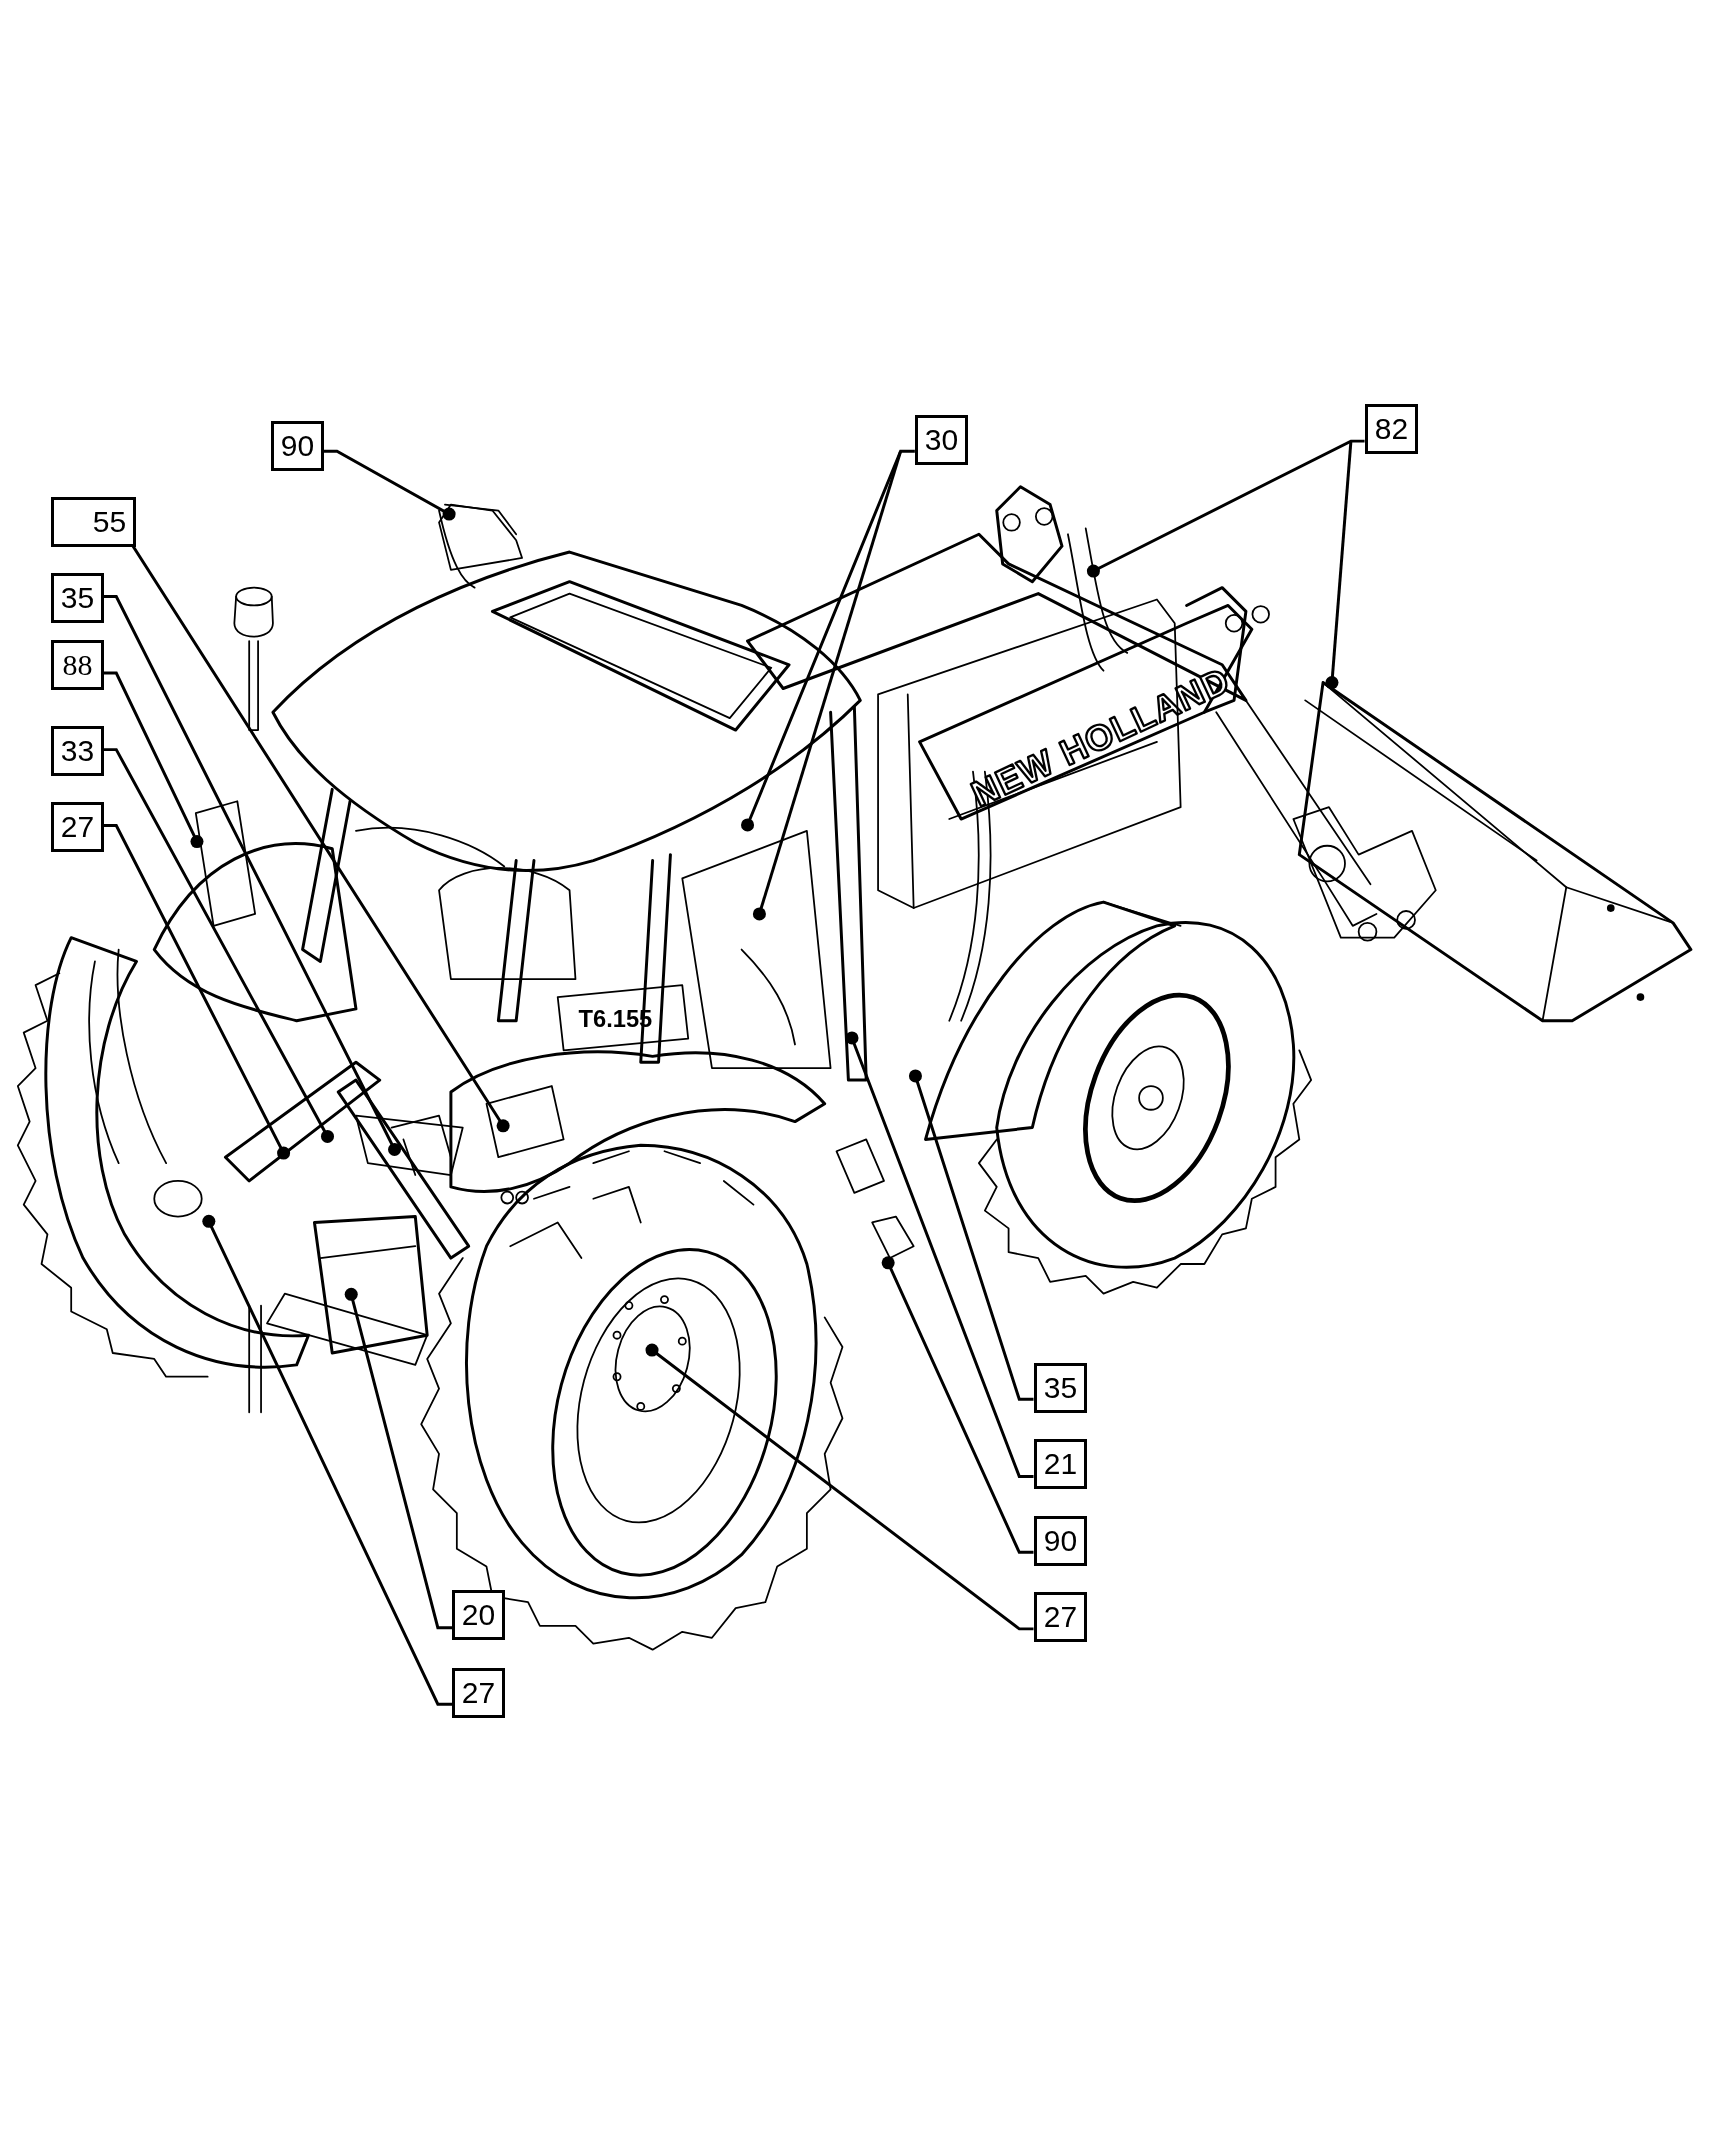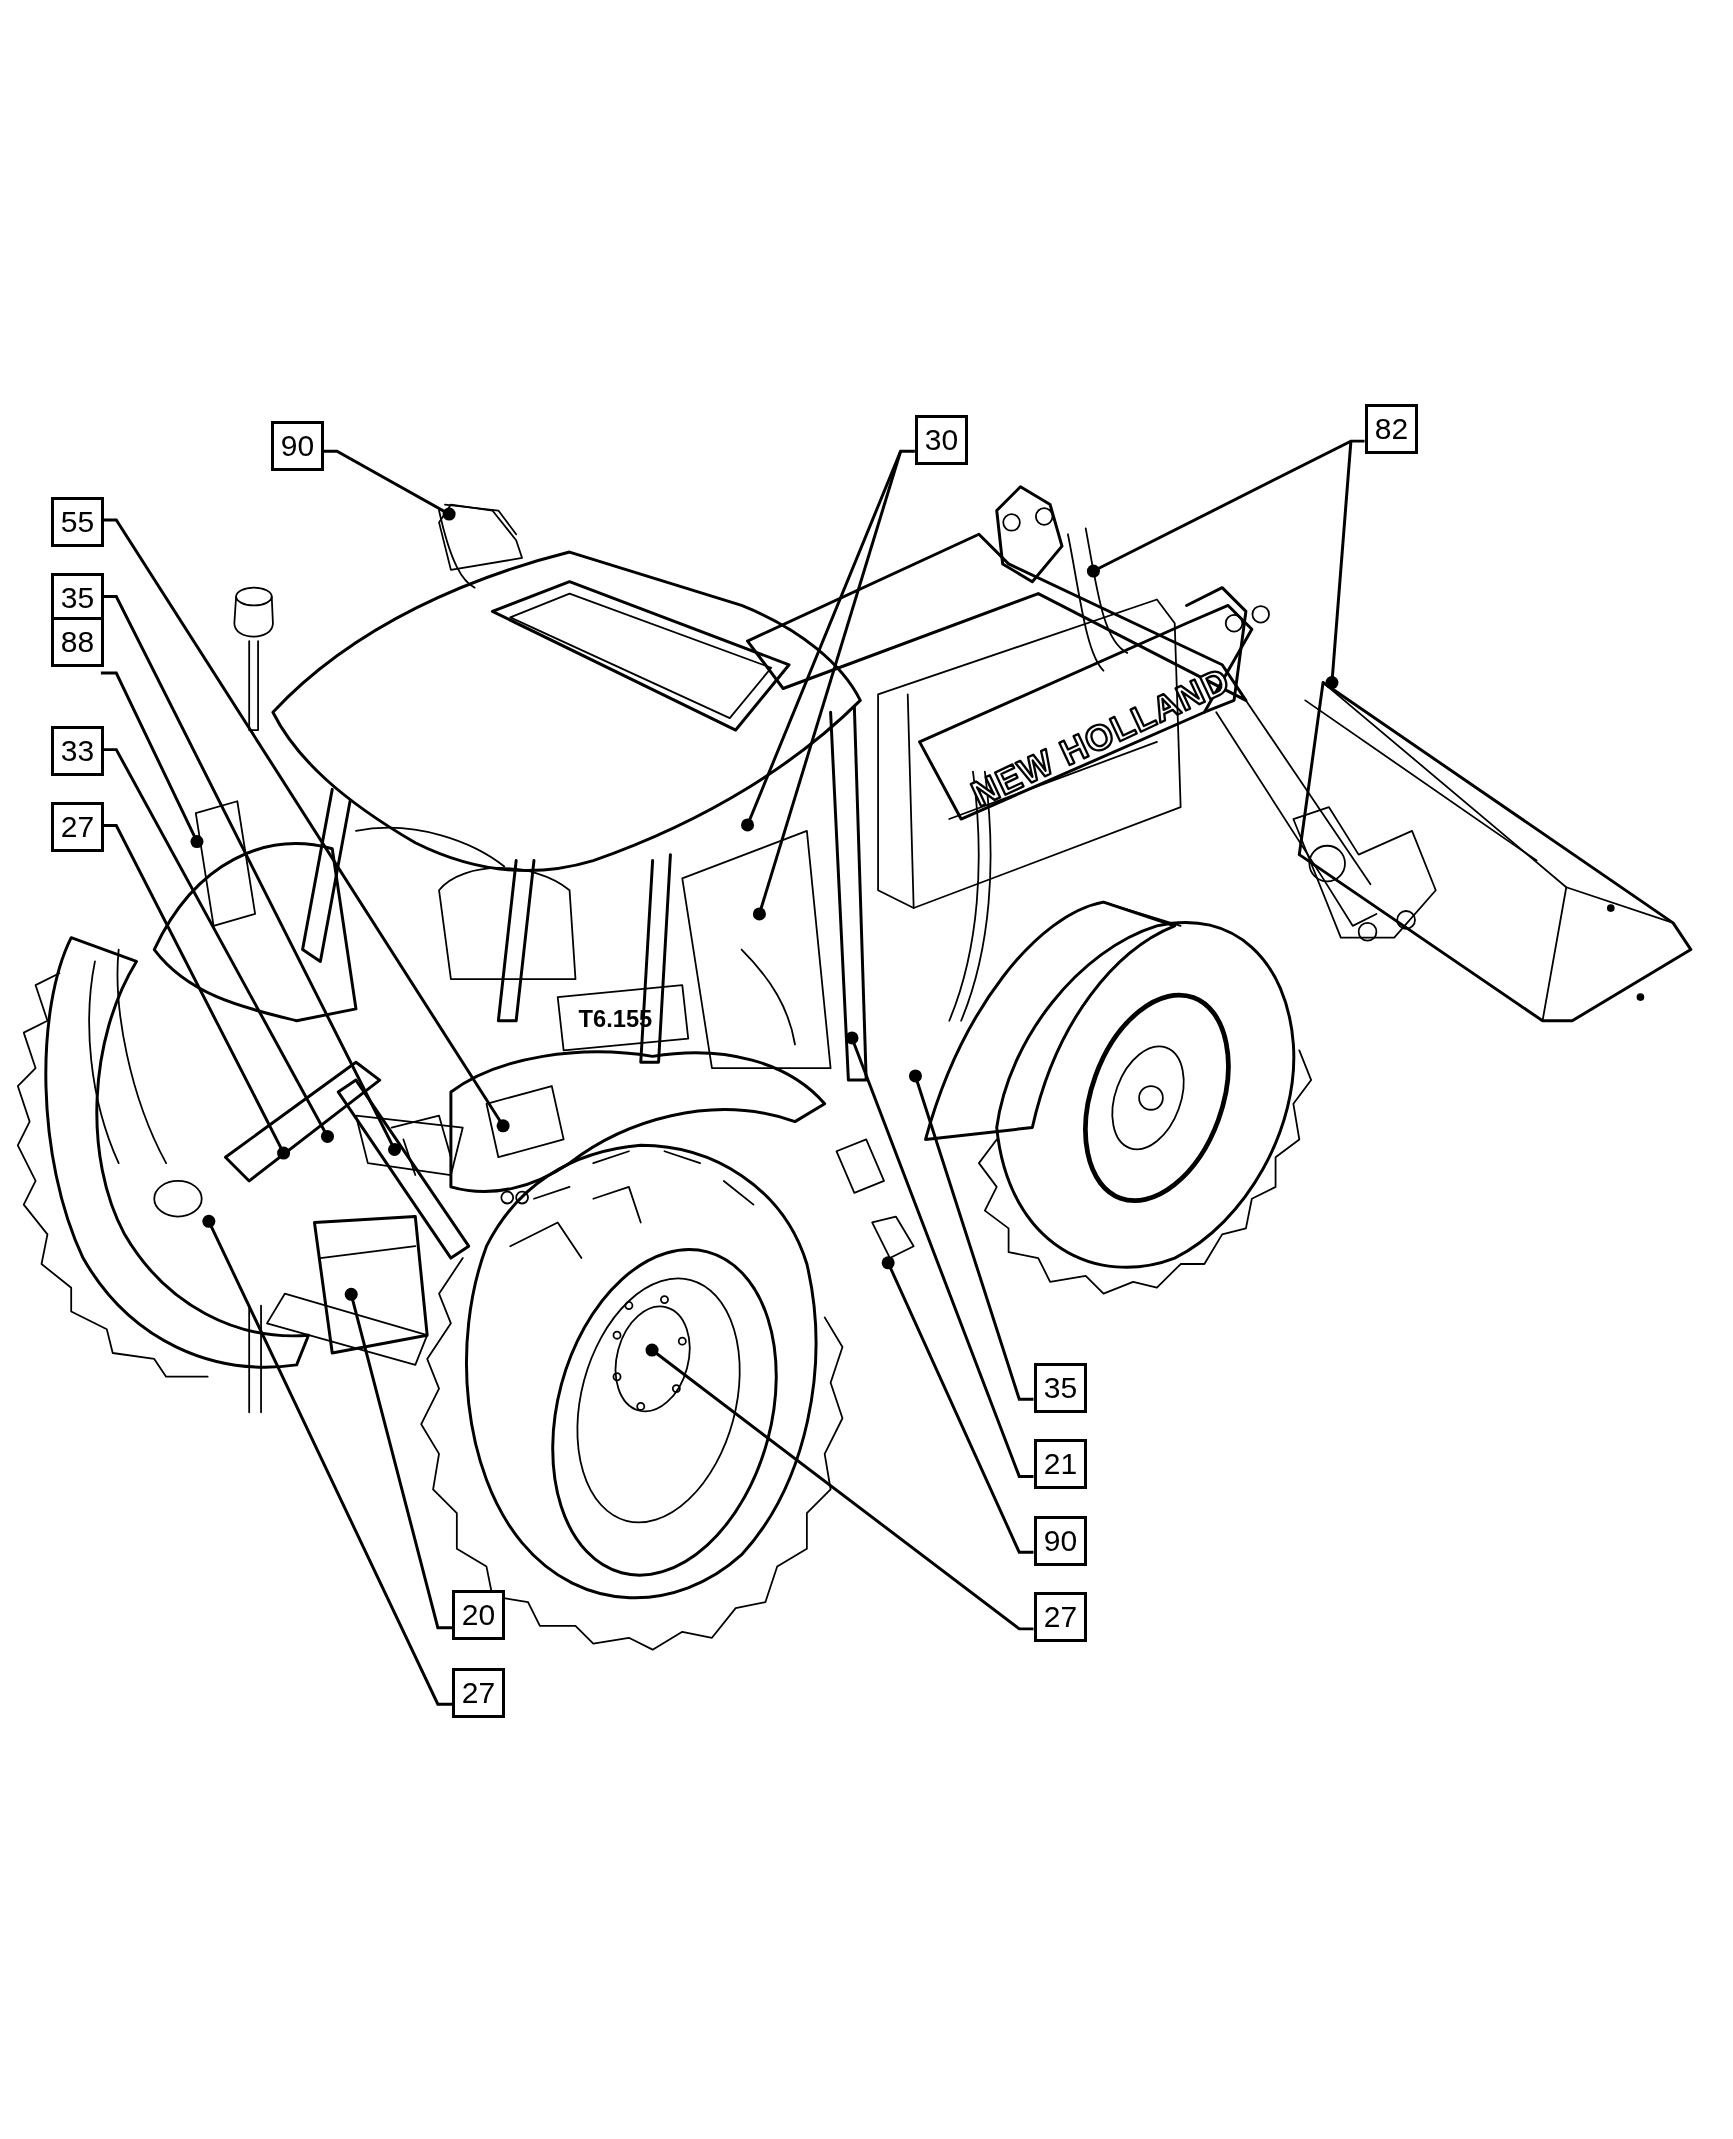--- a/index.html
+++ b/index.html
@@ -209,27 +209,27 @@
     <circle class="dot" cx="592" cy="2181" r="11"></circle>
 
     <polyline class="leader" points="762,2872 738,2872 352,2058"></polyline>
     <circle class="dot" cx="352" cy="2058" r="11"></circle>
   </g>
 </svg>
 
 <div class="callout" style="left:271px;top:421px;">
     <span>90</span>
   </div>
-<div class="callout" style="left:51px;top:497px;">
+<div class="callout" style="left:51px;top:497px;padding-left:32px;">
     <span>55</span>
   </div>
 <div class="callout" style="left:51px;top:573px;">
     <span>35</span>
   </div>
-<div class="callout" style="left:51px;top:617px;">
+<div class="callout" style="left:51px;top:640px;font-family:Liberation Serif, serif;">
     <span>88</span>
   </div>
 <div class="callout" style="left:51px;top:726px;">
     <span>33</span>
   </div>
 <div class="callout" style="left:51px;top:802px;">
     <span>27</span>
   </div>
 <div class="callout" style="left:915px;top:415px;">
     <span>30</span>

